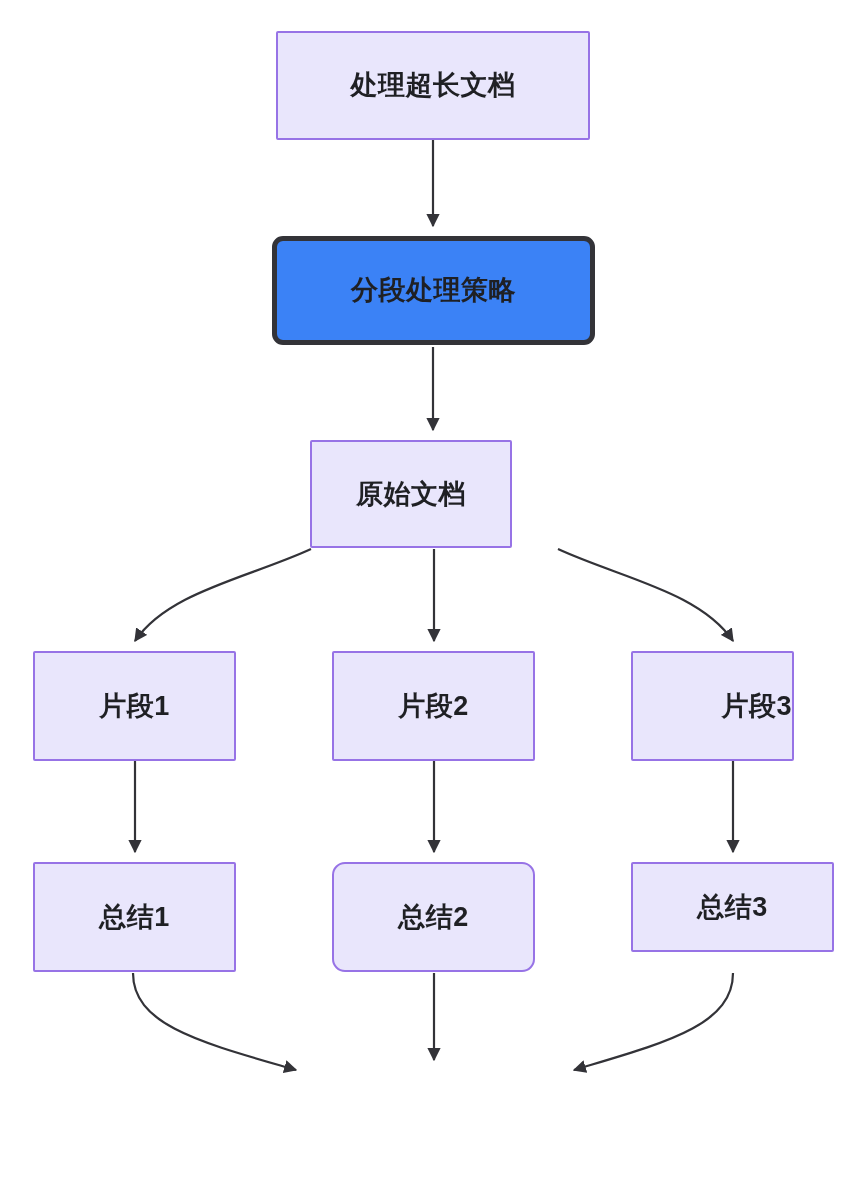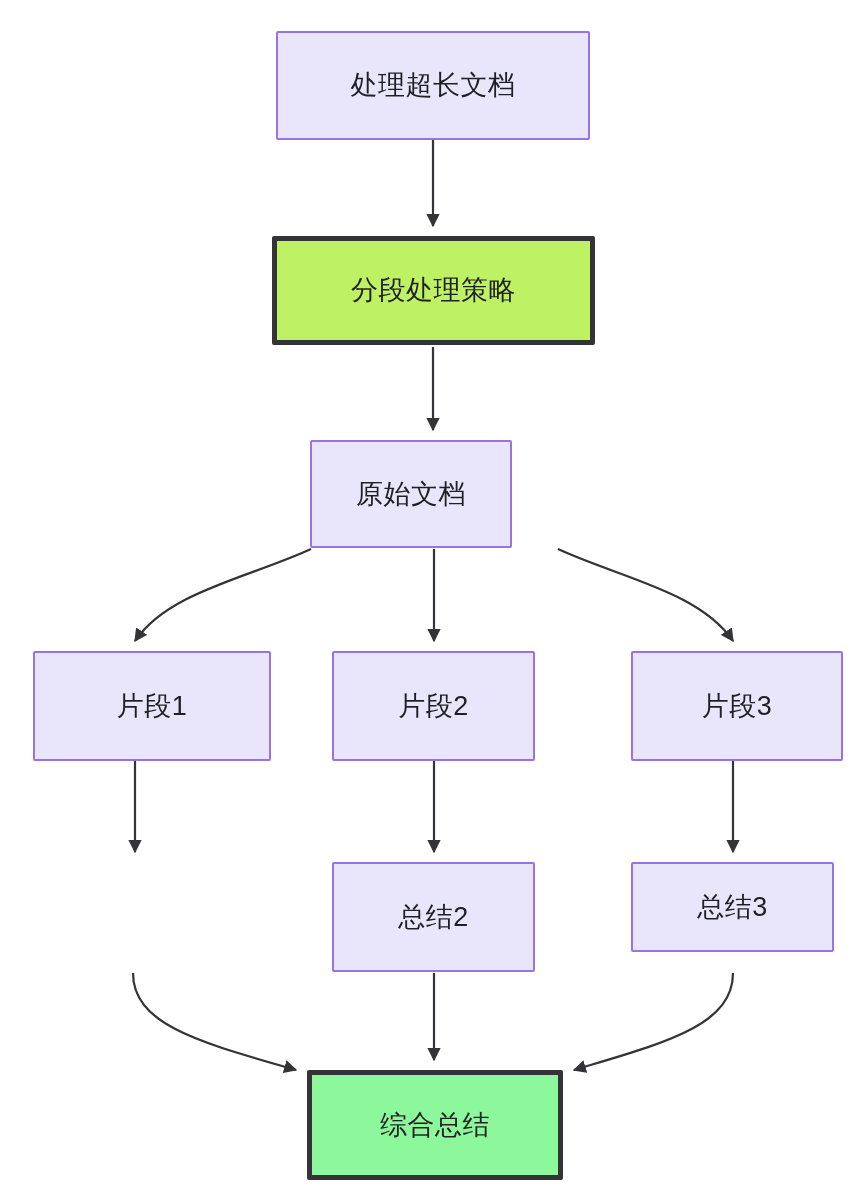--- a/index.html
+++ b/index.html
@@ -33,30 +33,31 @@
     box-sizing: border-box;
     display: flex;
     align-items: center;
     justify-content: center;
     text-align: center;
     color: #1f2024;
     font-size: 27px;
     line-height: 1.2;
     letter-spacing: 0.5px;
     z-index: 2;
+    font-weight: bold;
   }
   .node-normal {
     background: #e9e6fc;
     border: 2px solid #9773e6;
     border-radius: 2px;
   }
   .node-strong {
-    background: #bef264;
+    background: #3b82f6;
     border: 5px solid #333338;
-    border-radius: 2px;
+    border-radius: 11px;
   }
   .node-final {
     background: #8df79b;
     border: 5px solid #333338;
     border-radius: 2px;
   }
   .node-label {
     display: block;
     white-space: nowrap;
   }
@@ -92,38 +93,38 @@
   </div>
 
   <div class="node node-strong" style="left:272px; top:236px; width:323px; height:109px;">
     <span class="node-label">分段处理策略</span>
   </div>
 
   <div class="node node-normal" style="left:310px; top:440px; width:202px; height:108px;">
     <span class="node-label">原始文档</span>
   </div>
 
-  <div class="node node-normal" style="left:33px; top:651px; width:238px; height:110px;">
+  <div class="node node-normal" style="left:33px; top:651px; width:203px; height:110px;">
     <span class="node-label">片段1</span>
   </div>
 
   <div class="node node-normal" style="left:332px; top:651px; width:203px; height:110px;text-align:center;">
     <span class="node-label">片段2</span>
   </div>
 
-  <div class="node node-normal" style="left:631px; top:651px; width:212px; height:110px;">
+  <div class="node node-normal" style="left:631px; top:651px; width:163px; height:110px;justify-content:flex-end;">
     <span class="node-label">片段3</span>
   </div>
 
+  <div class="node node-normal" style="left:33px; top:862px; width:203px; height:110px;">
+    <span class="node-label">总结1</span>
+  </div>
 
-  <div class="node node-normal" style="left:332px; top:862px; width:203px; height:110px;">
+  <div class="node node-normal" style="left:332px; top:862px; width:203px; height:110px;border-radius:13px;">
     <span class="node-label">总结2</span>
   </div>
 
   <div class="node node-normal" style="left:631px; top:862px; width:203px; height:90px;">
     <span class="node-label">总结3</span>
   </div>
 
-  <div class="node node-final" style="left:307px; top:1070px; width:256px; height:110px;">
-    <span class="node-label">综合总结</span>
-  </div>
 
 </div>
 
 </body></html>

